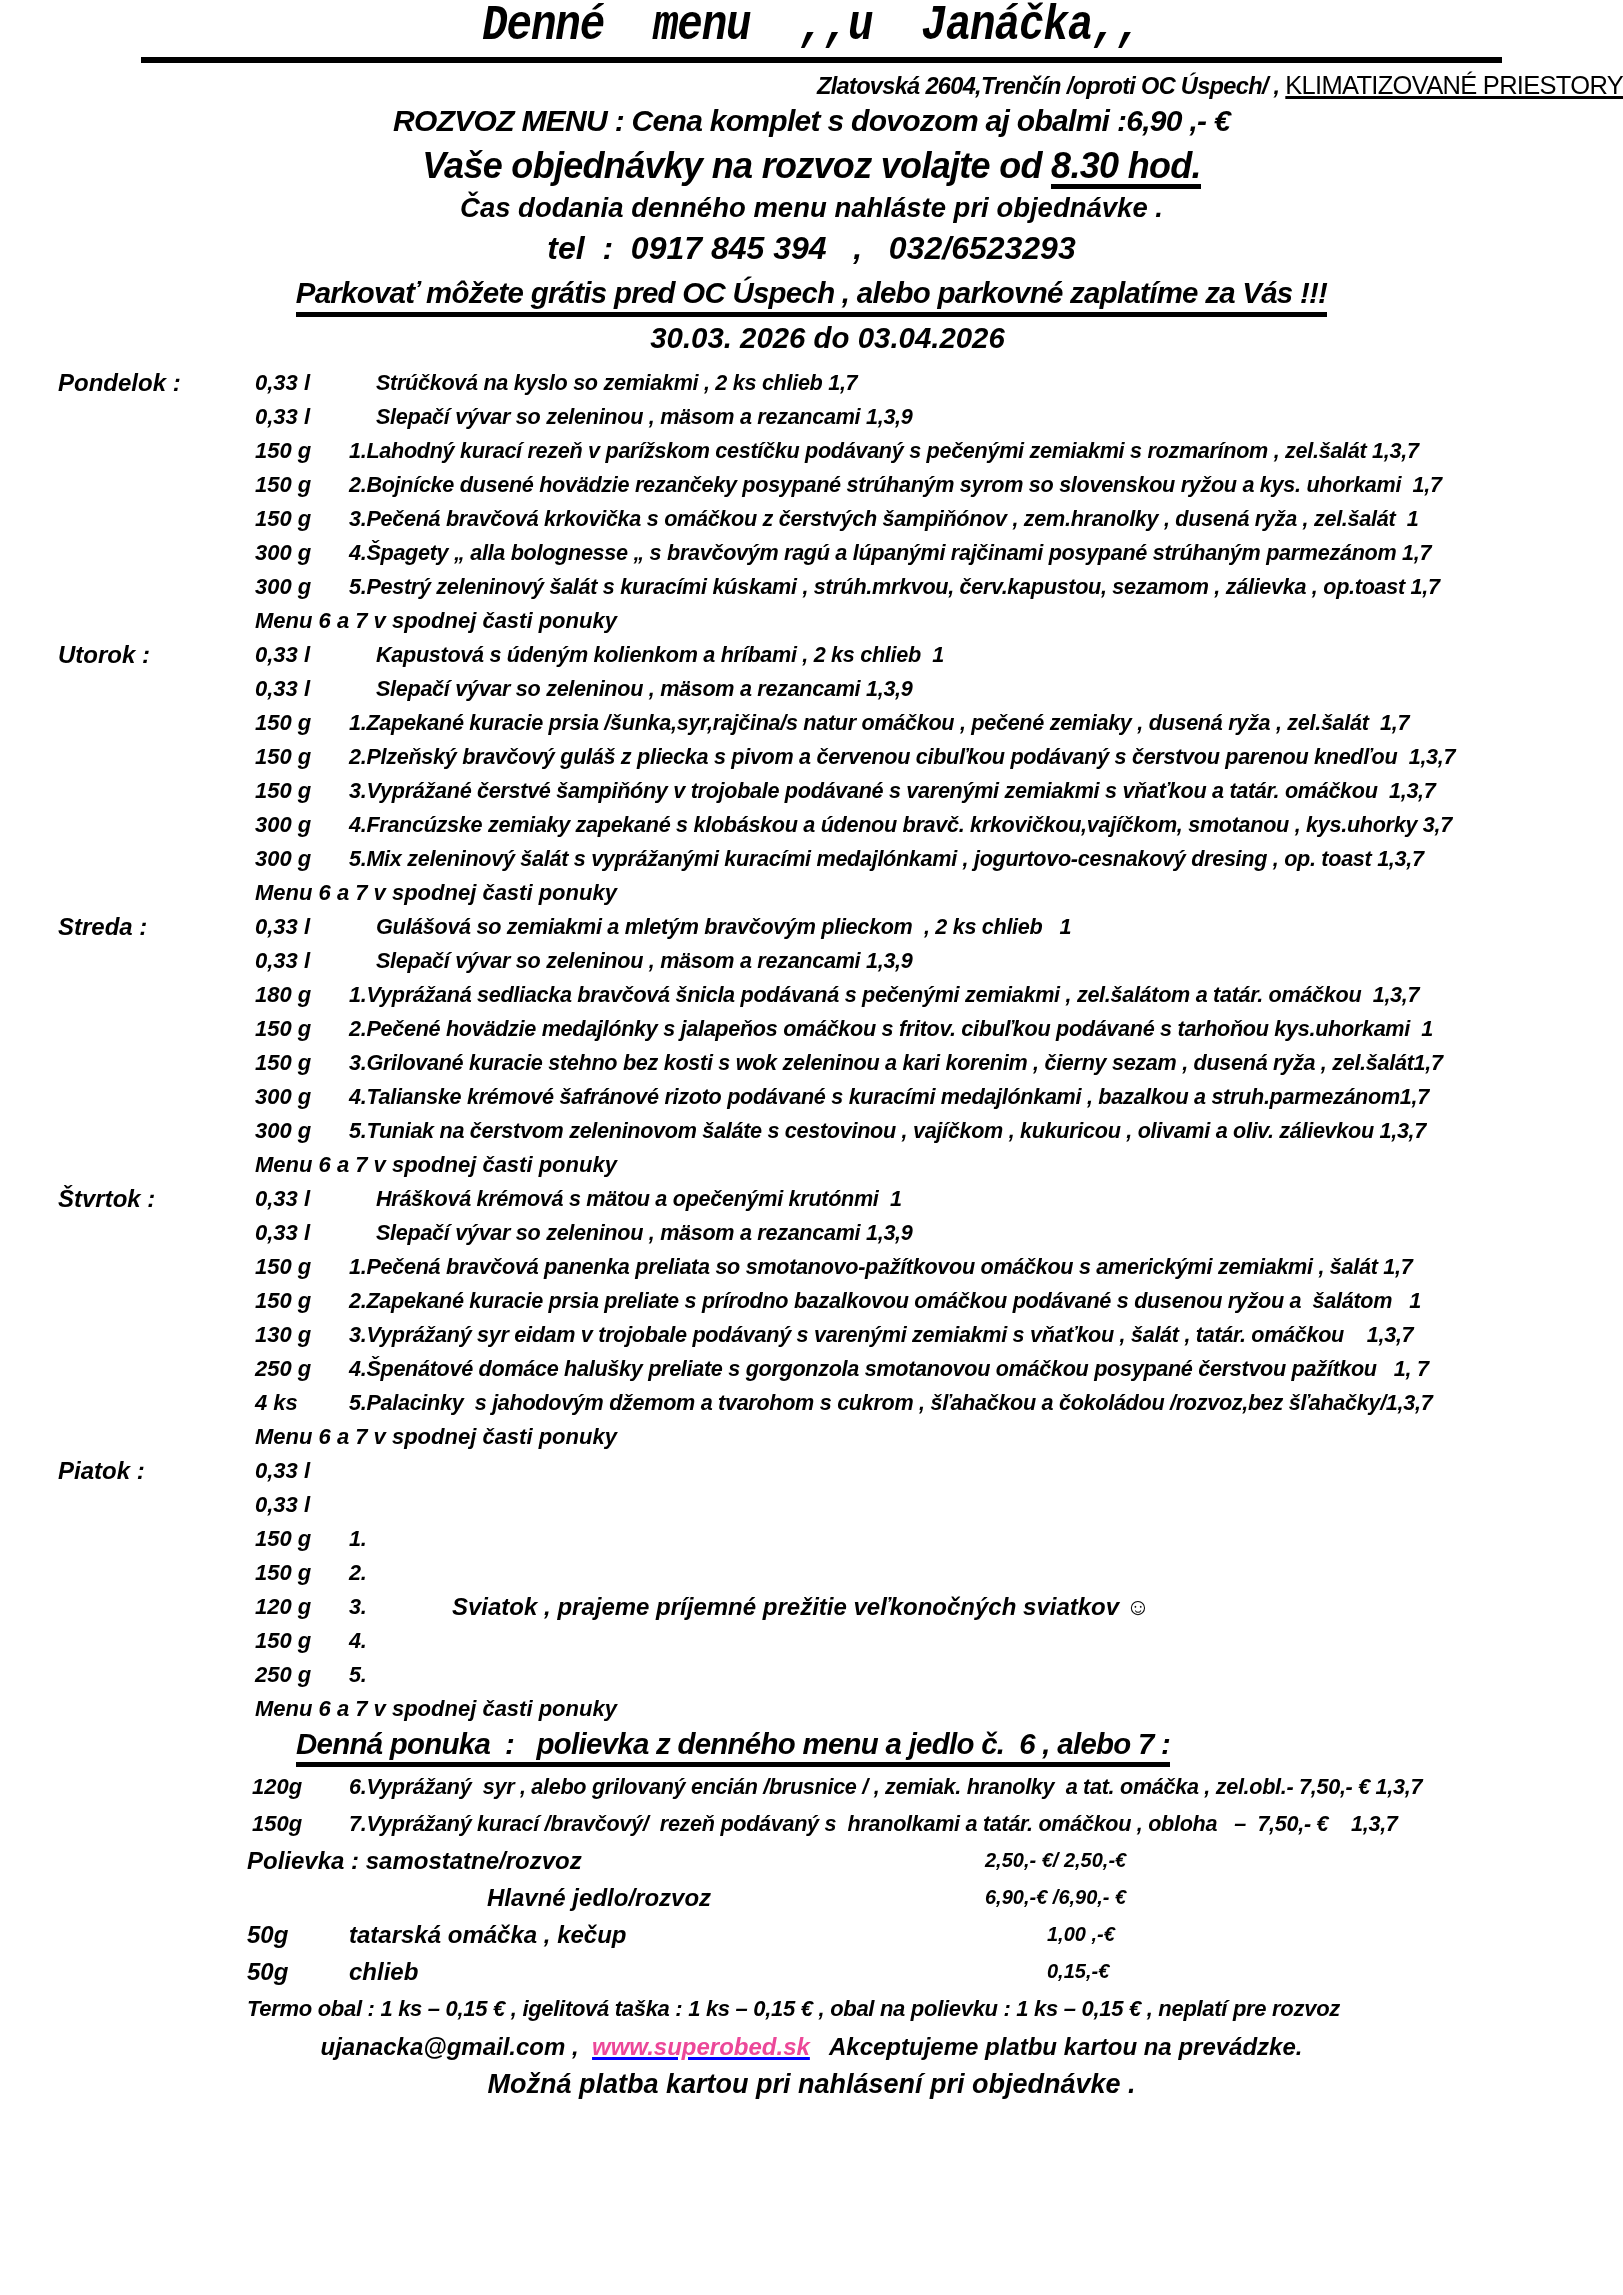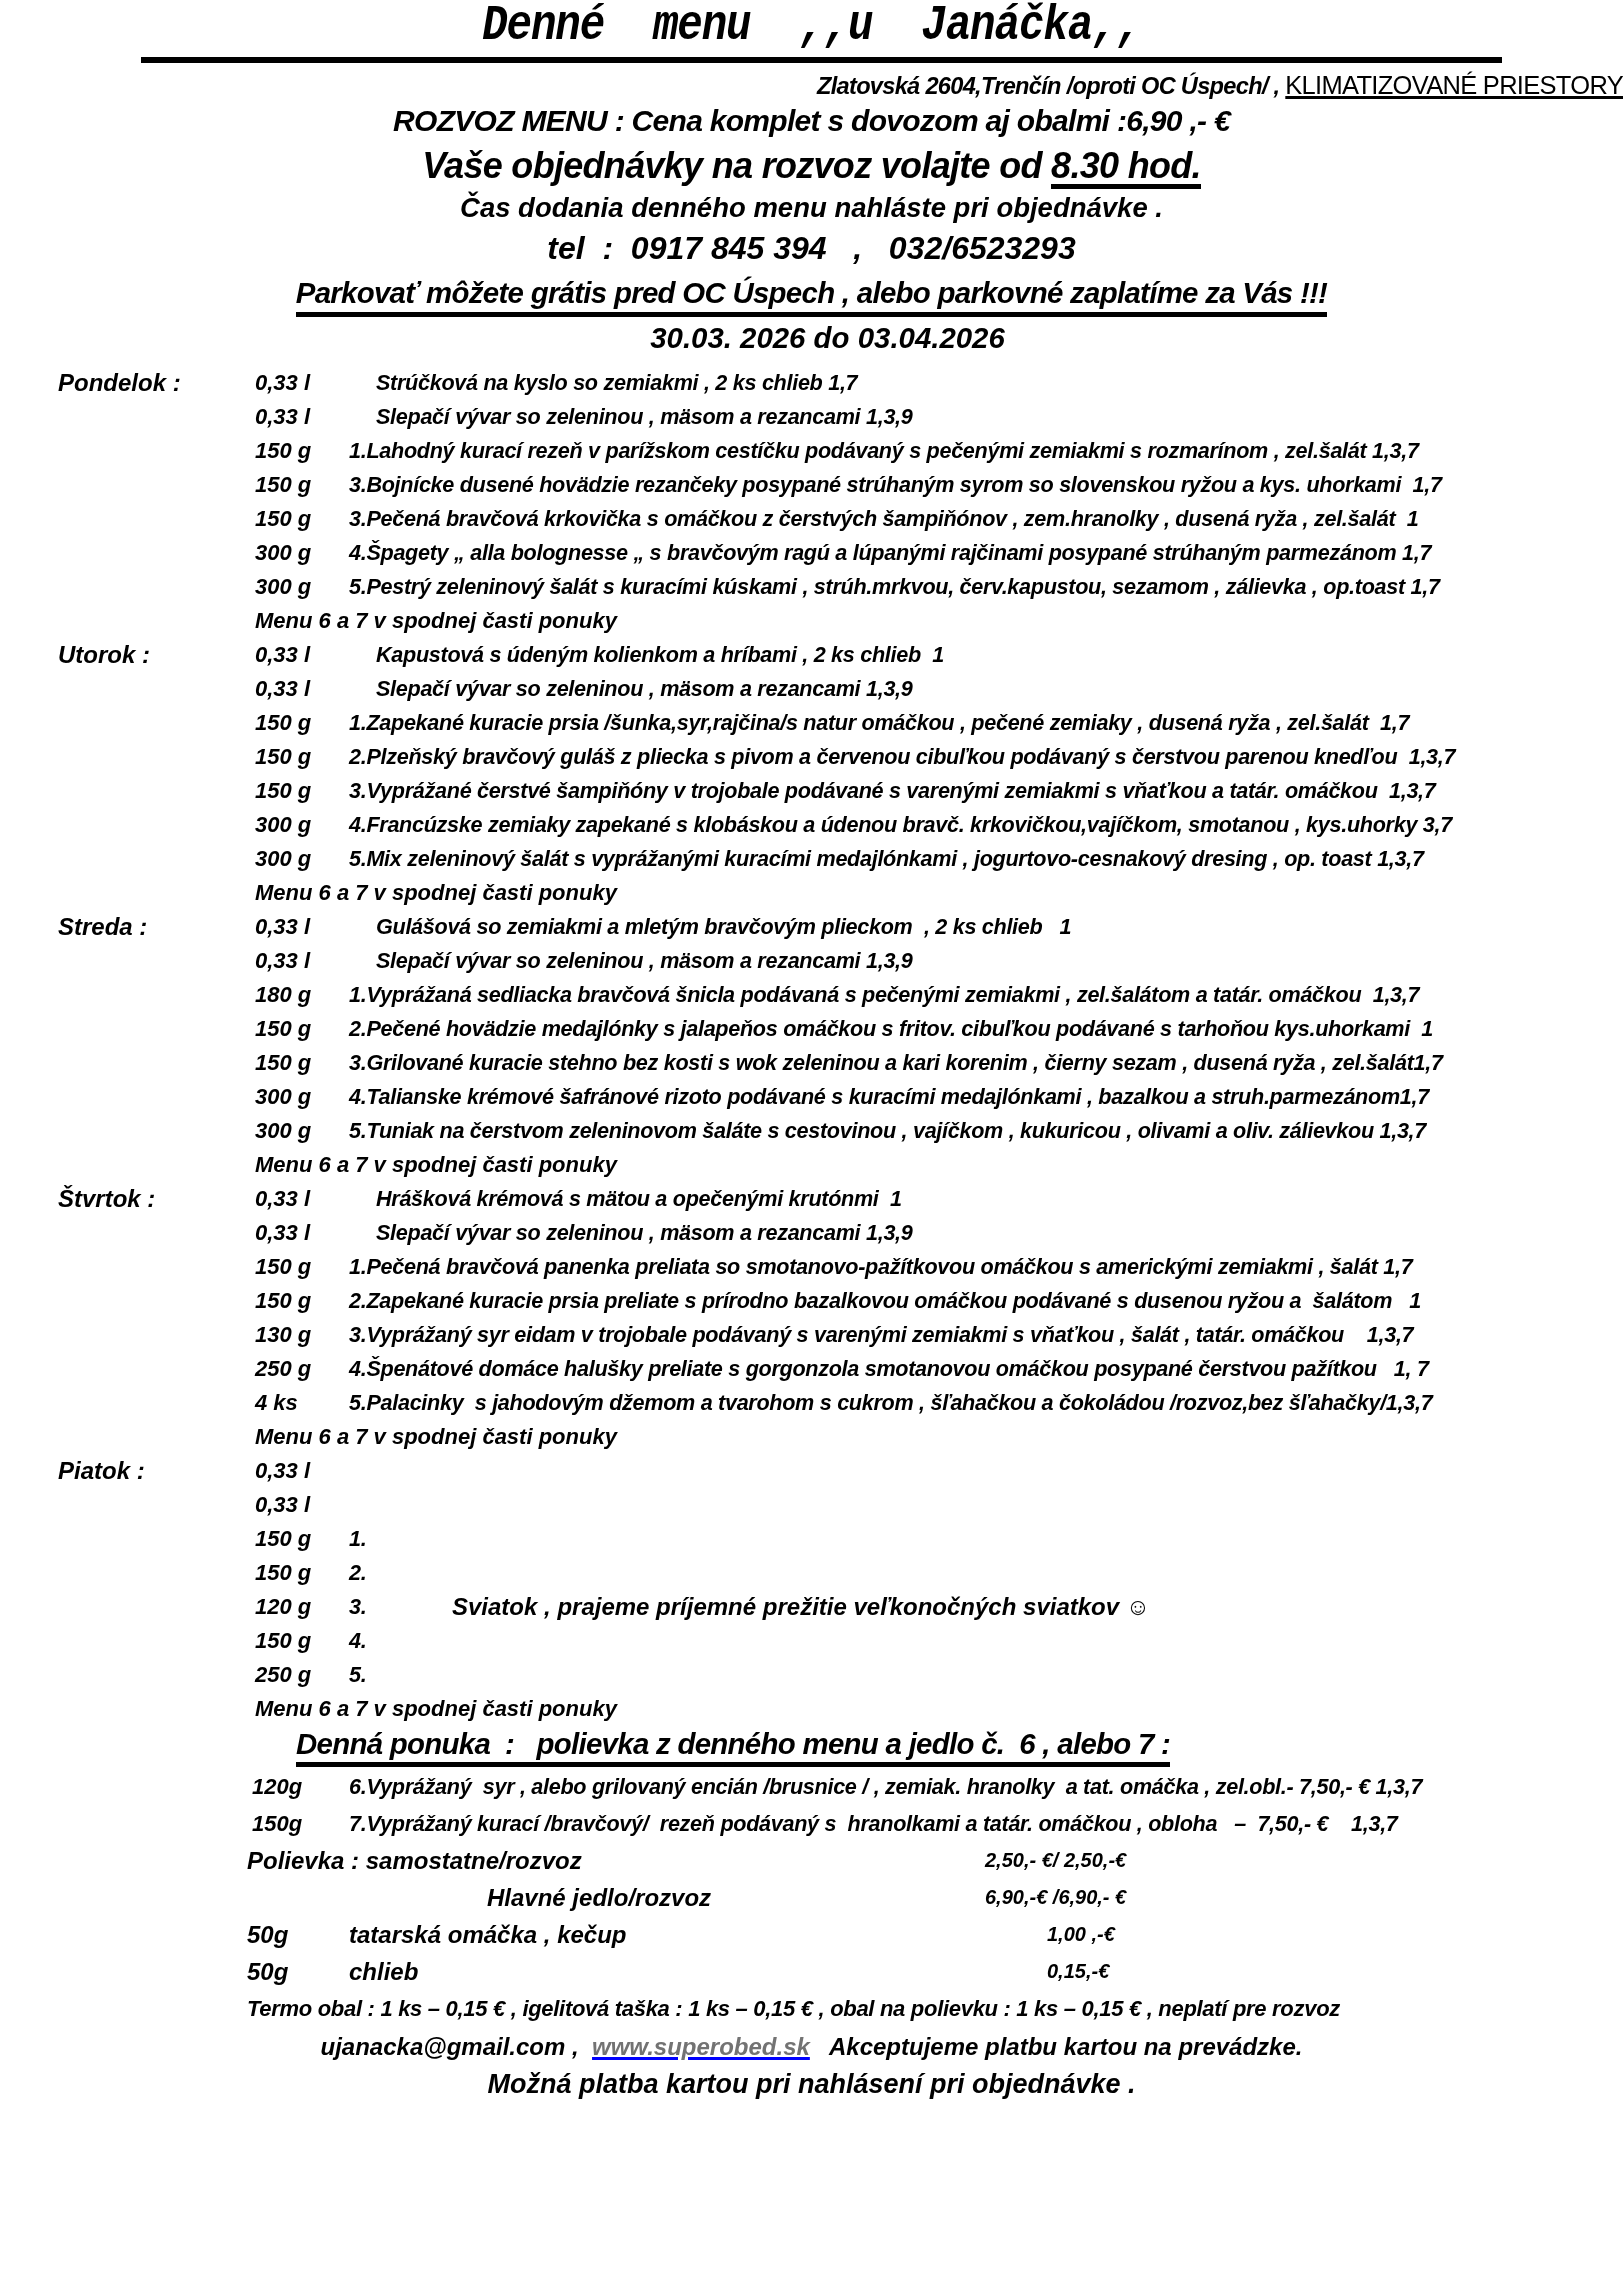--- a/index.html
+++ b/index.html
@@ -43,21 +43,21 @@
   .b-qty { position:absolute; left:252px; font-size:22px; }
   .b-txt { position:absolute; left:349px; font-size:21.6px; letter-spacing:-0.3px; white-space:pre; }
   .p-label { position:absolute; left:247px; font-size:24px; white-space:pre; }
   .p-label.indent { left:487px; }
   .p-item { position:absolute; left:349px; font-size:24px; white-space:pre; }
   .p-price { position:absolute; left:985px; font-size:20px; white-space:pre; }
   .p-price.alt { left:1047px; }
   .termo-row { position:relative; height:38px; line-height:38px; }
   .termo { position:absolute; left:247px; font-size:22px; letter-spacing:-0.3px; white-space:pre; }
   .contact { text-align:center; height:38px; line-height:38px; font-size:24px; white-space:pre; }
-  .contact .link { color:#737373; text-decoration:underline; text-decoration-color:#0000ff; text-decoration-thickness:2.6px; cursor:pointer; }
+  .contact .link { color:#ec4899; text-decoration:underline; text-decoration-color:#0000ff; text-decoration-thickness:2.6px; cursor:pointer; }
   .last { text-align:center; font-size:27px; height:37px; line-height:37px; }
 </style>
 </head>
 <body>
 
 <div class="page">
 
   <div class="h-title">
     <span class="t">Denné  menu  ,,u  Janáčka,,</span>
   </div>
@@ -88,21 +88,21 @@
       <div class="row soup">
           <span class="qty">0,33 l</span>
           <span class="txt">Slepačí vývar so zeleninou , mäsom a rezancami 1,3,9</span>
         </div>
       <div class="row">
           <span class="qty">150 g</span>
           <span class="txt">1.Lahodný kurací rezeň v parížskom cestíčku podávaný s pečenými zemiakmi s rozmarínom , zel.šalát 1,3,7</span>
         </div>
       <div class="row">
           <span class="qty">150 g</span>
-          <span class="txt">3.Bojnícke dusené hovädzie rezančeky posypané strúhaným syrom so slovenskou ryžou a kys. uhorkami  1,7</span>
+          <span class="txt">2.Bojnícke dusené hovädzie rezančeky posypané strúhaným syrom so slovenskou ryžou a kys. uhorkami  1,7</span>
         </div>
       <div class="row">
           <span class="qty">150 g</span>
           <span class="txt">3.Pečená bravčová krkovička s omáčkou z čerstvých šampiňónov , zem.hranolky , dusená ryža , zel.šalát  1</span>
         </div>
       <div class="row">
           <span class="qty">300 g</span>
           <span class="txt">4.Špagety „ alla bolognesse „ s bravčovým ragú a lúpanými rajčinami posypané strúhaným parmezánom 1,7</span>
         </div>
       <div class="row">

